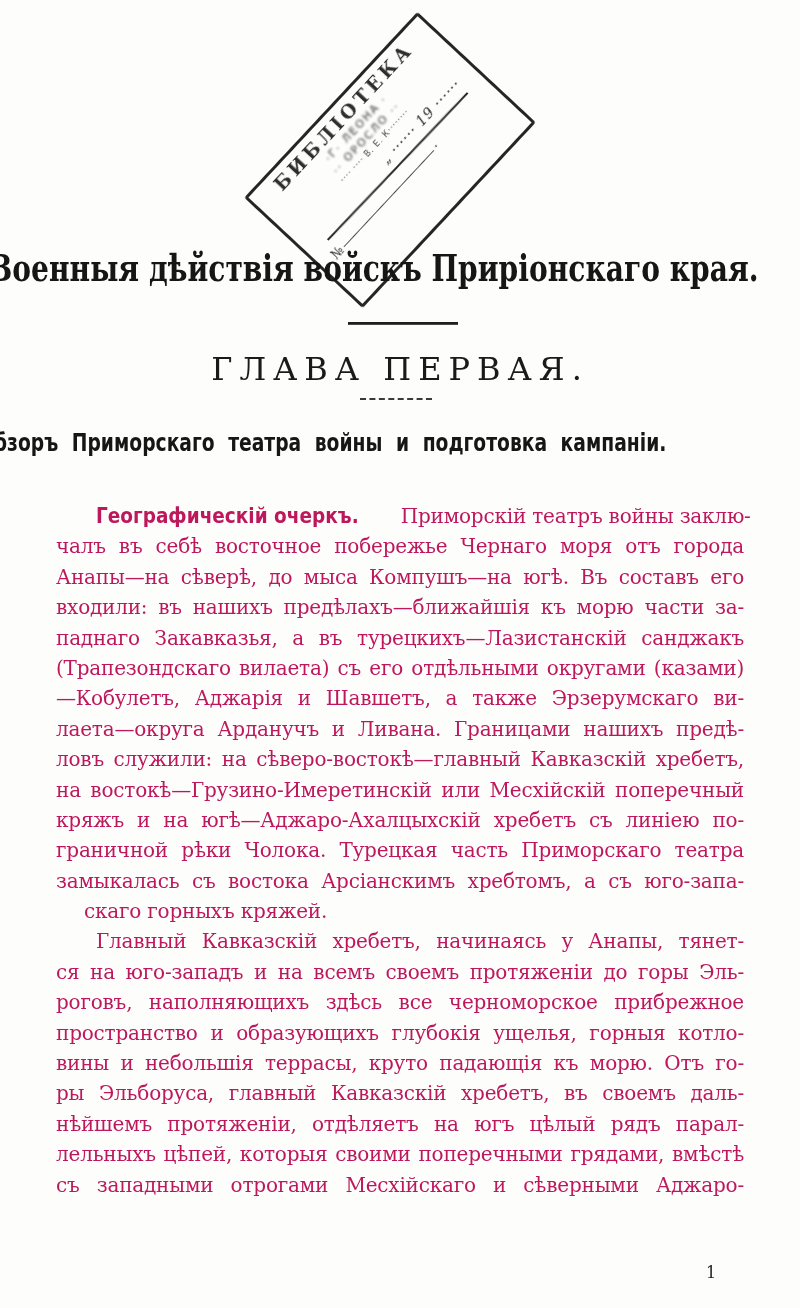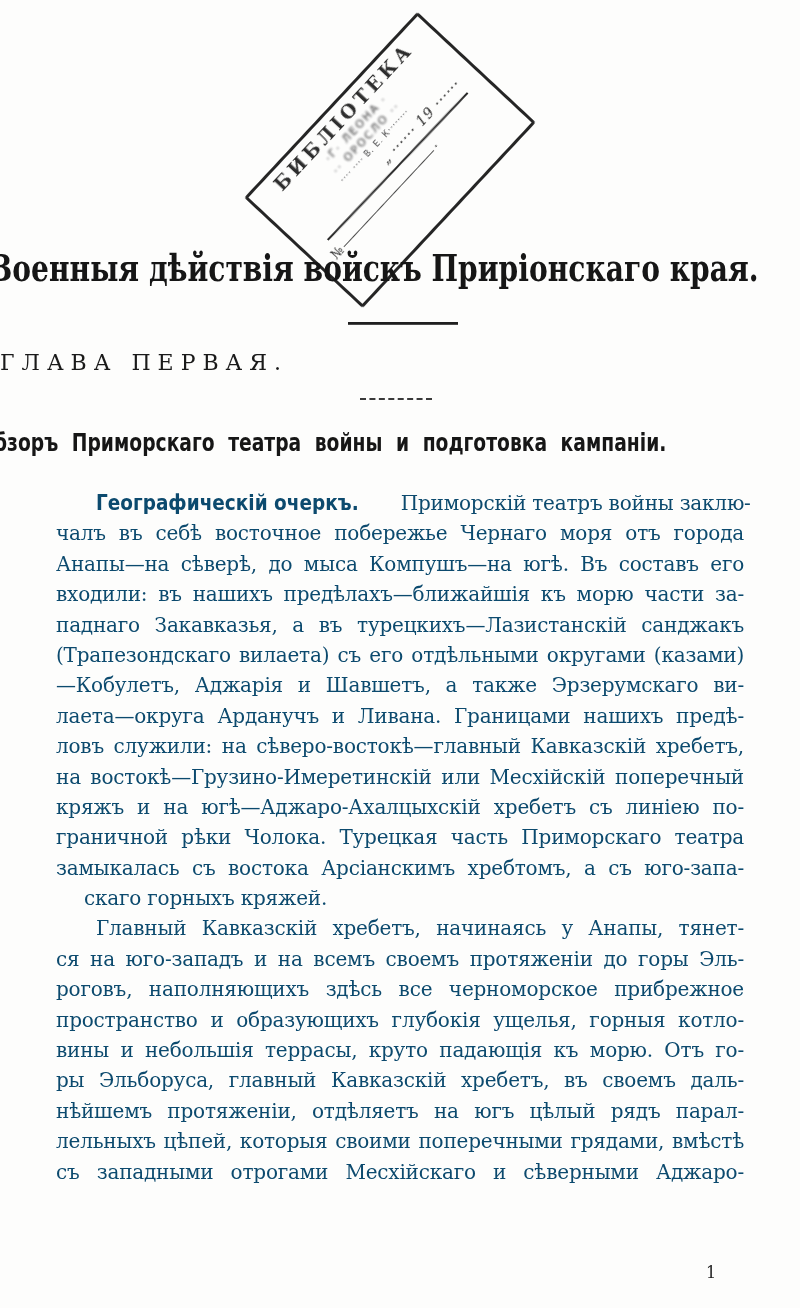--- a/index.html
+++ b/index.html
@@ -102,22 +102,23 @@
     color:#161616;
   }
   .title-rule{
     position:absolute; top:322px; left:348px;
     width:110px; height:0;
     border-top:2px solid #1f1f1f;
     border-bottom:1px solid #4a4a4a;
   }
   .chapter{
     position:absolute; top:350px; left:0; width:800px;
-    font-family:"DejaVu Serif", serif;
-    font-size:22px;
+    text-align:center;
+    font-family:"DejaVu Serif", serif;
+    font-size:32px;
     letter-spacing:7px;
     color:#1a1a1a;
   }
   .chapter-dash{
     position:absolute; top:398px; left:360px;
     width:72px; height:0;
     border-top:2px dashed #3a3a3a;
   }
   .section-wrap{
     position:absolute; top:429px; left:0; width:644px;
@@ -130,25 +131,25 @@
     white-space:nowrap;
     word-spacing:9px;
     transform:scaleX(0.78);
     transform-origin:center;
     color:#161616;
   }
 
   
   .bodytext{
     position:absolute;
-    top:488px; left:56px;
+    top:501px; left:56px;
     width:688px;
     font-size:20px;
     letter-spacing:-0.2px;
-    color:#0c4a6e;
+    color:#be185d;
   }
   .line{
     line-height:30.4px;
     height:30.4px;
     text-align:justify;
     text-align-last:justify;
     white-space:nowrap;
     overflow:visible;
   }
   .line.indent{ padding-left:40px; }

